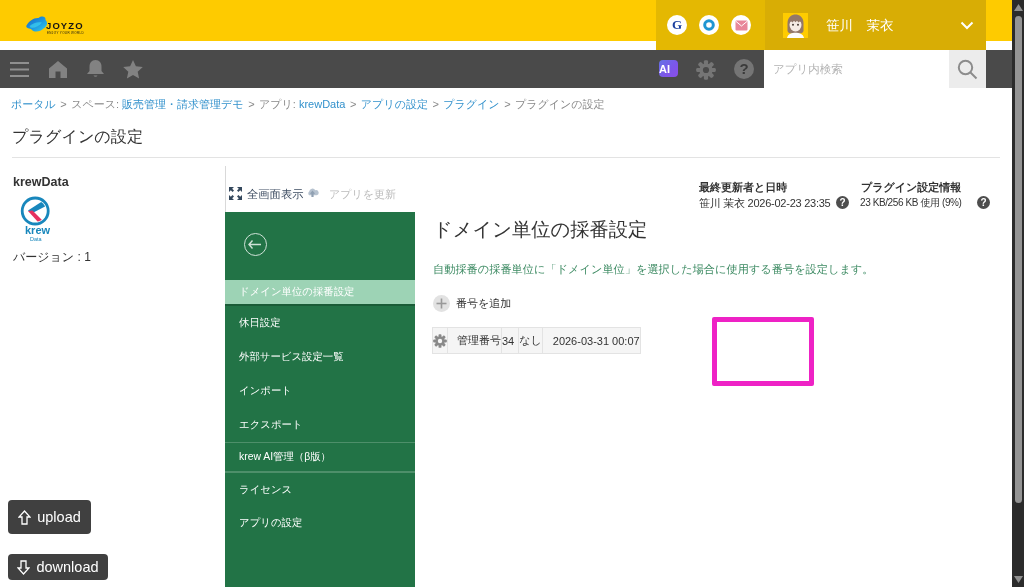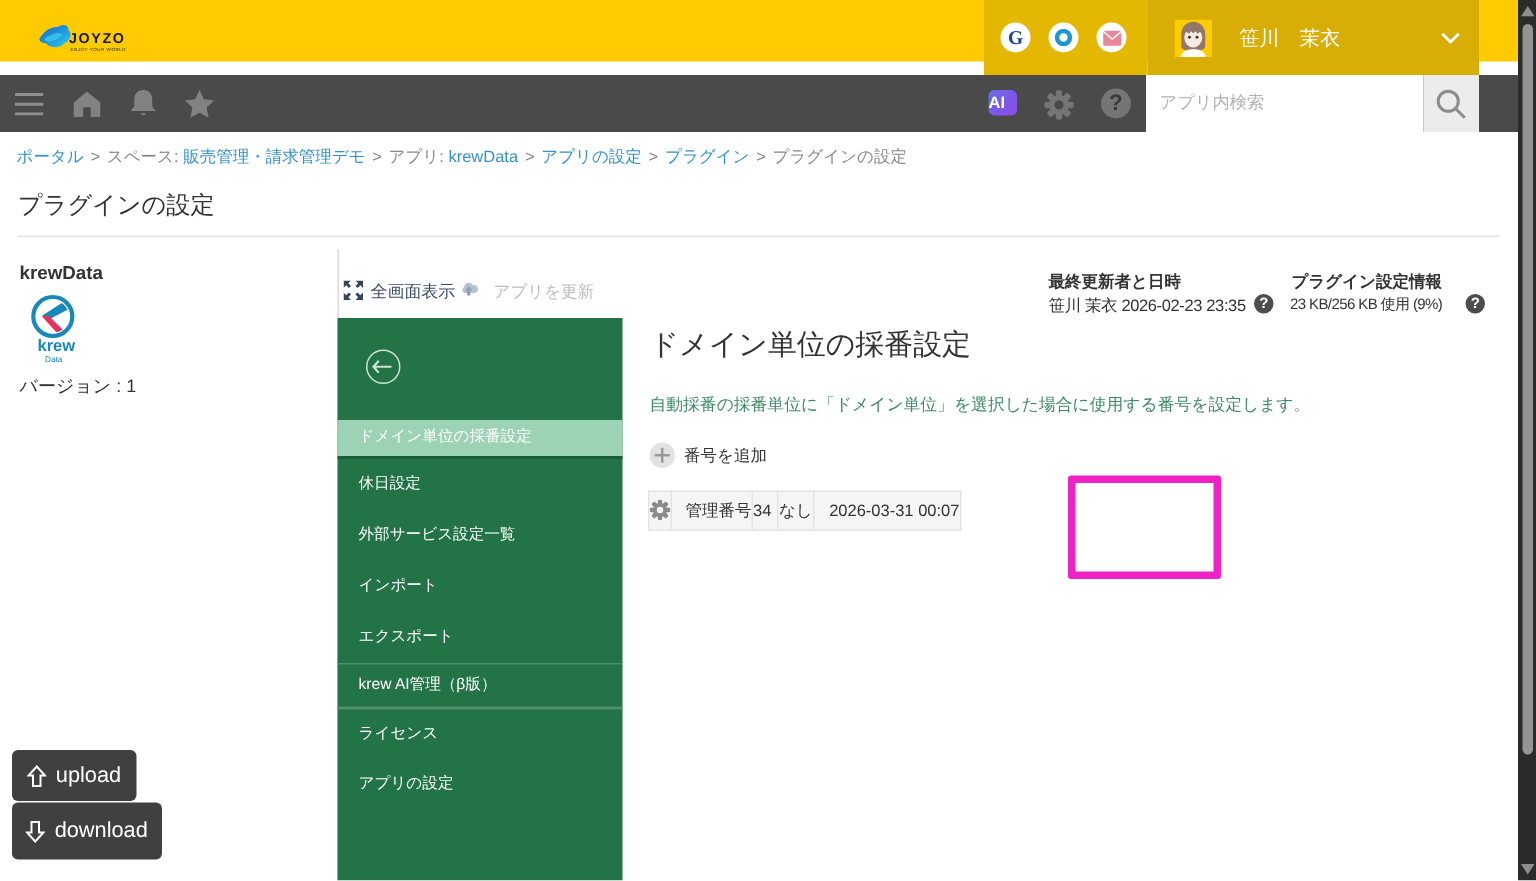--- a/index.html
+++ b/index.html
@@ -25,21 +25,21 @@
   #crumb a { color:#3291cc; text-decoration:none; } #crumb b { color:#888; font-weight:normal; margin:0 4.5px; }
   #ptitle { left:12px; top:126px; font-size:16.1px; color:#333; }
   #hr1 { left:12px; top:157px; width:988px; height:1px; background:#e3e3e3; }
 
   
   #vline { left:225px; top:166px; width:1px; height:421px; background:#d9d9d9; }
   #pname { left:13px; top:175px; font-size:12.5px; font-weight:bold; color:#333; }
   #pver { left:13px; top:249px; font-size:12px; color:#333; }
   .bluebtn { position:absolute; background:#404040; color:#fff; font-size:14.5px; border-radius:4px; display:flex; align-items:center; justify-content:center; gap:6px; }
   #btnup { left:8px; top:500px; width:83px; height:34px; }
-  #btndn { left:8px; top:535px; width:100px; height:38px; }
+  #btndn { left:8px; top:554px; width:100px; height:26px; }
 
   
   #tfull { left:229px; top:187px; font-size:11.3px; color:#3f4e63; }
   #tupd  { left:305px; top:187px; font-size:11px; color:#bbbbbb; }
   .hlabel { font-size:11px; font-weight:bold; color:#333; }
   .hval { font-size:11px; letter-spacing:-0.25px; color:#333; }
   #hinfo1l { left:699px; top:180px; }
   #hinfo1v { left:699px; top:196px; }
   #hinfo2l { left:861px; top:180px; }
   #hinfo2v { left:860px; top:196px; }

